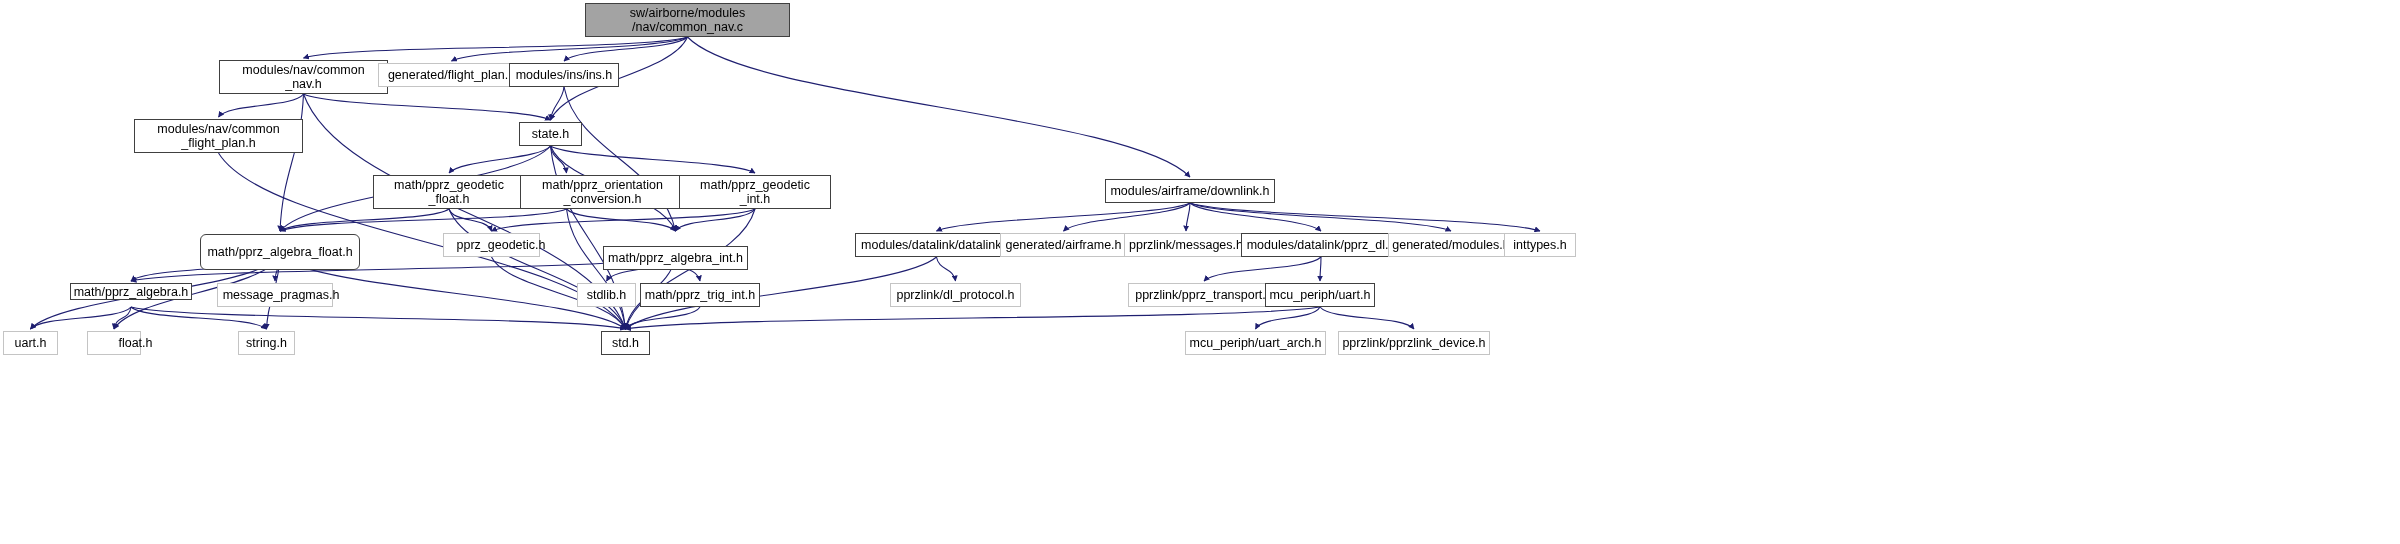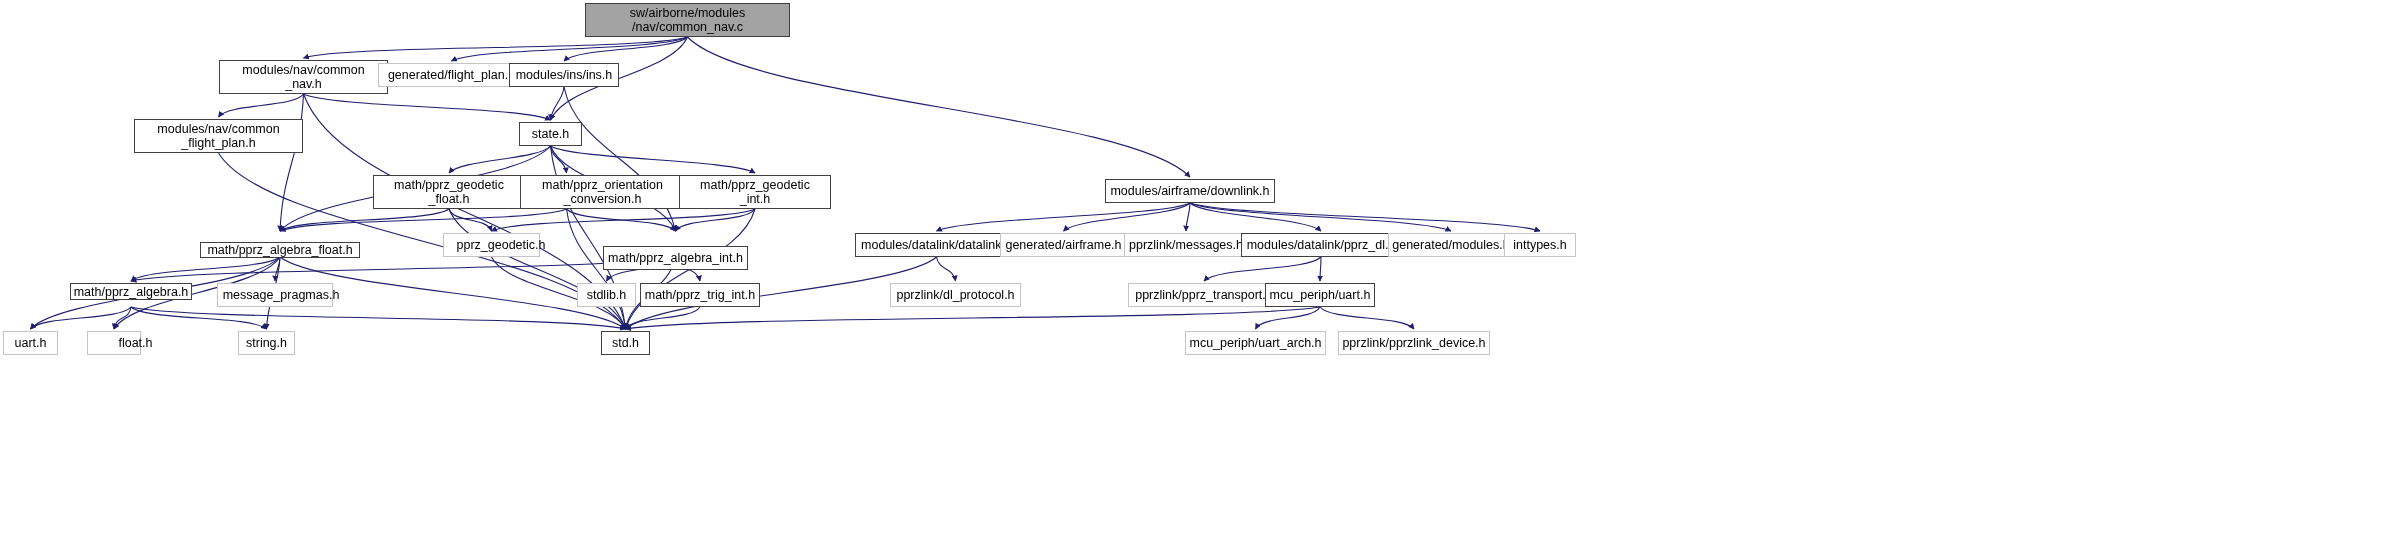--- a/index.html
+++ b/index.html
@@ -92,21 +92,21 @@
       <div class="node b-thick" style="left: 134px; top: 119px; width: 169px; height: 34px;">modules/nav/common
 _flight_plan.h</div>
       <div class="node b-thick" style="left: 519px; top: 122px; width: 63px; height: 24px;">state.h</div>
       <div class="node b-thick" style="left: 373px; top: 175px; width: 152px; height: 34px;">math/pprz_geodetic
 _float.h</div>
       <div class="node b-thick" style="left: 484px; top: 175px; width: 165px; height: 34px; margin-left: 36px;">math/pprz_orientation
 _conversion.h</div>
       <div class="node b-thick" style="left: 679px; top: 175px; width: 152px; height: 34px;">math/pprz_geodetic
 _int.h</div>
       <div class="node b-thick" style="left: 1105px; top: 179px; width: 170px; height: 24px;">modules/airframe/downlink.h</div>
-      <div class="node b-thick" style="left: 200px; top: 242px; width: 160px; height: 16px;">math/pprz_algebra_float.h</div>
+      <div class="node b-thick" style="left: 200px; top: 234px; width: 160px; height: 36px; border-radius: 6px;">math/pprz_algebra_float.h</div>
       <div class="node b-thin" style="left: 443px; top: 233px; width: 97px; height: 24px; padding-left: 19px;">pprz_geodetic.h</div>
       <div class="node b-thick" style="left: 603px; top: 233px; width: 145px; height: 24px; margin-top: 13px;">math/pprz_algebra_int.h</div>
       <div class="node b-thick" style="left: 855px; top: 233px; width: 163px; height: 24px;">modules/datalink/datalink.h</div>
       <div class="node b-thin" style="left: 1000px; top: 233px; width: 127px; height: 24px;">generated/airframe.h</div>
       <div class="node b-thin" style="left: 1124px; top: 233px; width: 124px; height: 24px;">pprzlink/messages.h</div>
       <div class="node b-thick" style="left: 1241px; top: 233px; width: 160px; height: 24px;">modules/datalink/pprz_dl.h</div>
       <div class="node b-thin" style="left: 1388px; top: 233px; width: 126px; height: 24px;">generated/modules.h</div>
       <div class="node b-thin" style="left: 1504px; top: 233px; width: 72px; height: 24px;">inttypes.h</div>
       <div class="node b-thick" style="left: 70px; top: 283px; width: 122px; height: 17px;">math/pprz_algebra.h</div>
       <div class="node b-thin" style="left: 217px; top: 283px; width: 116px; height: 24px; padding-left: 12px;">message_pragmas.h</div>

